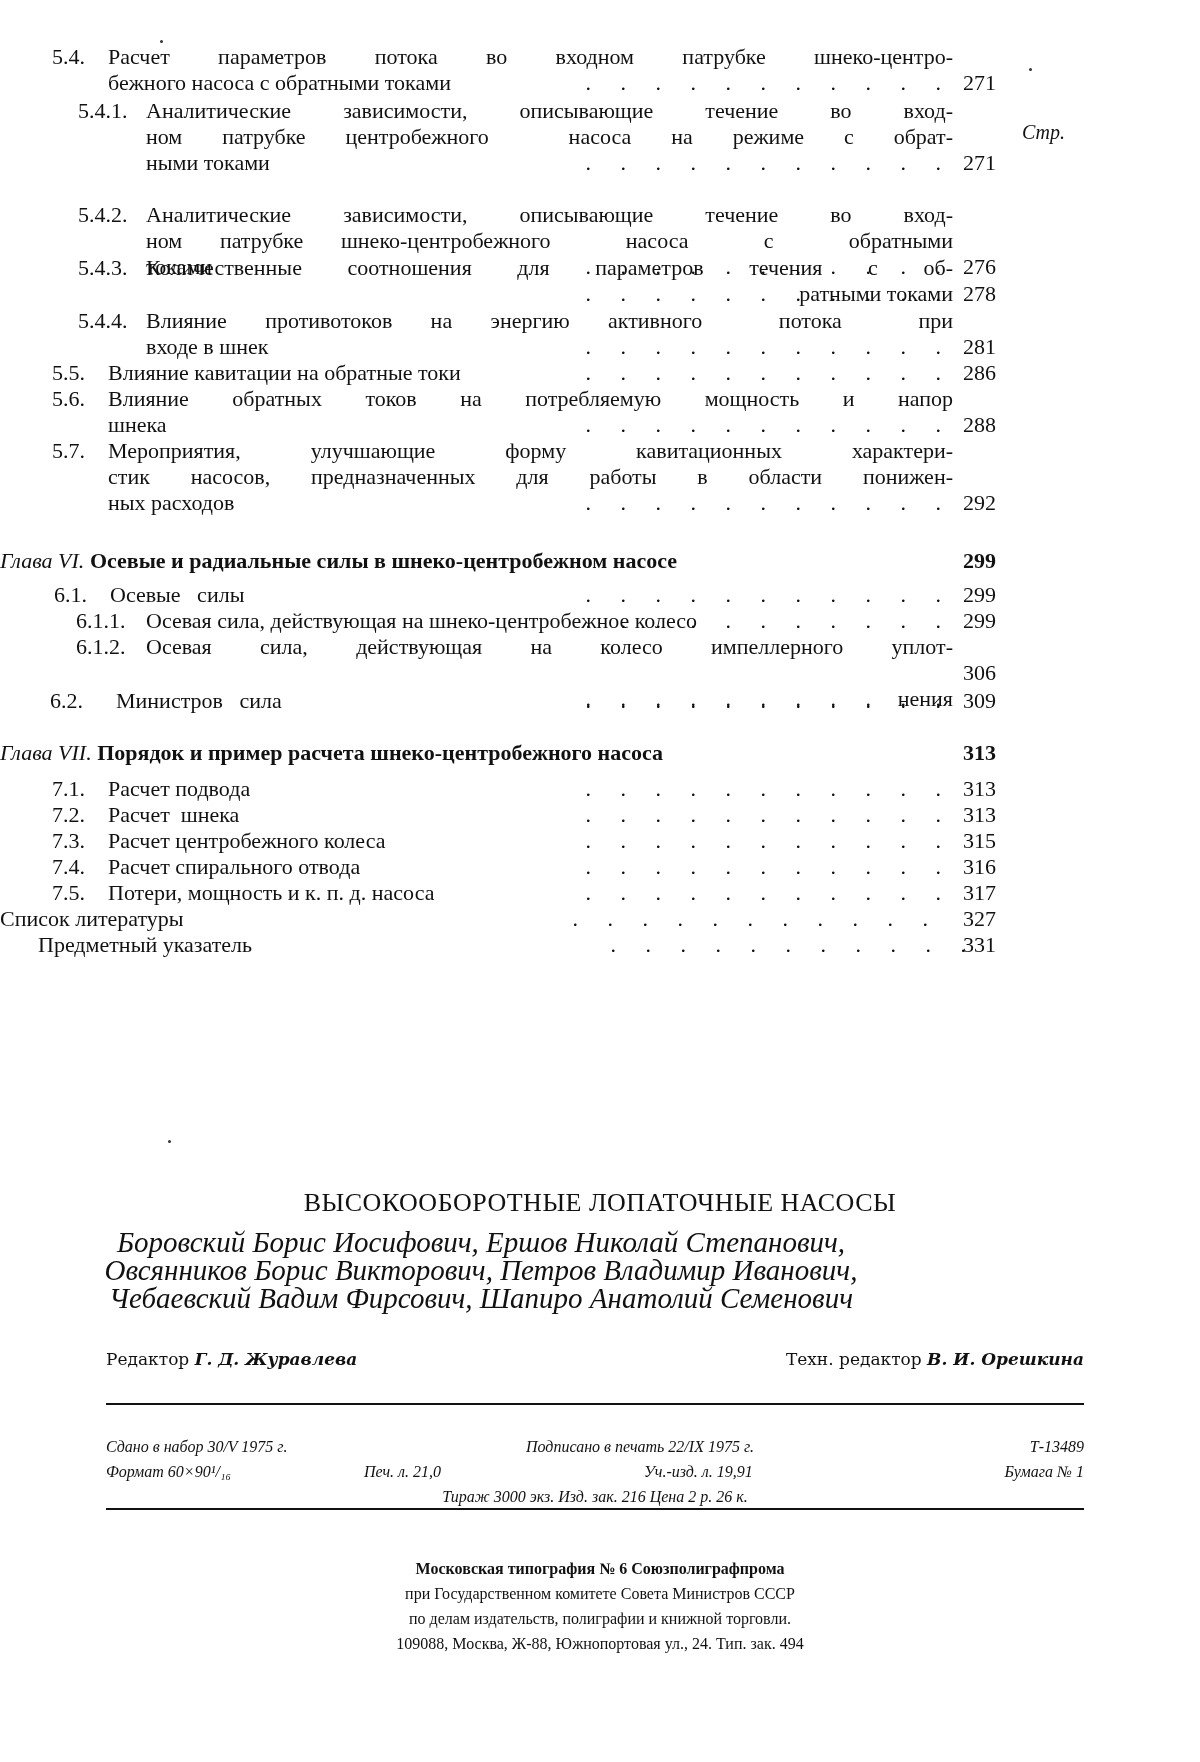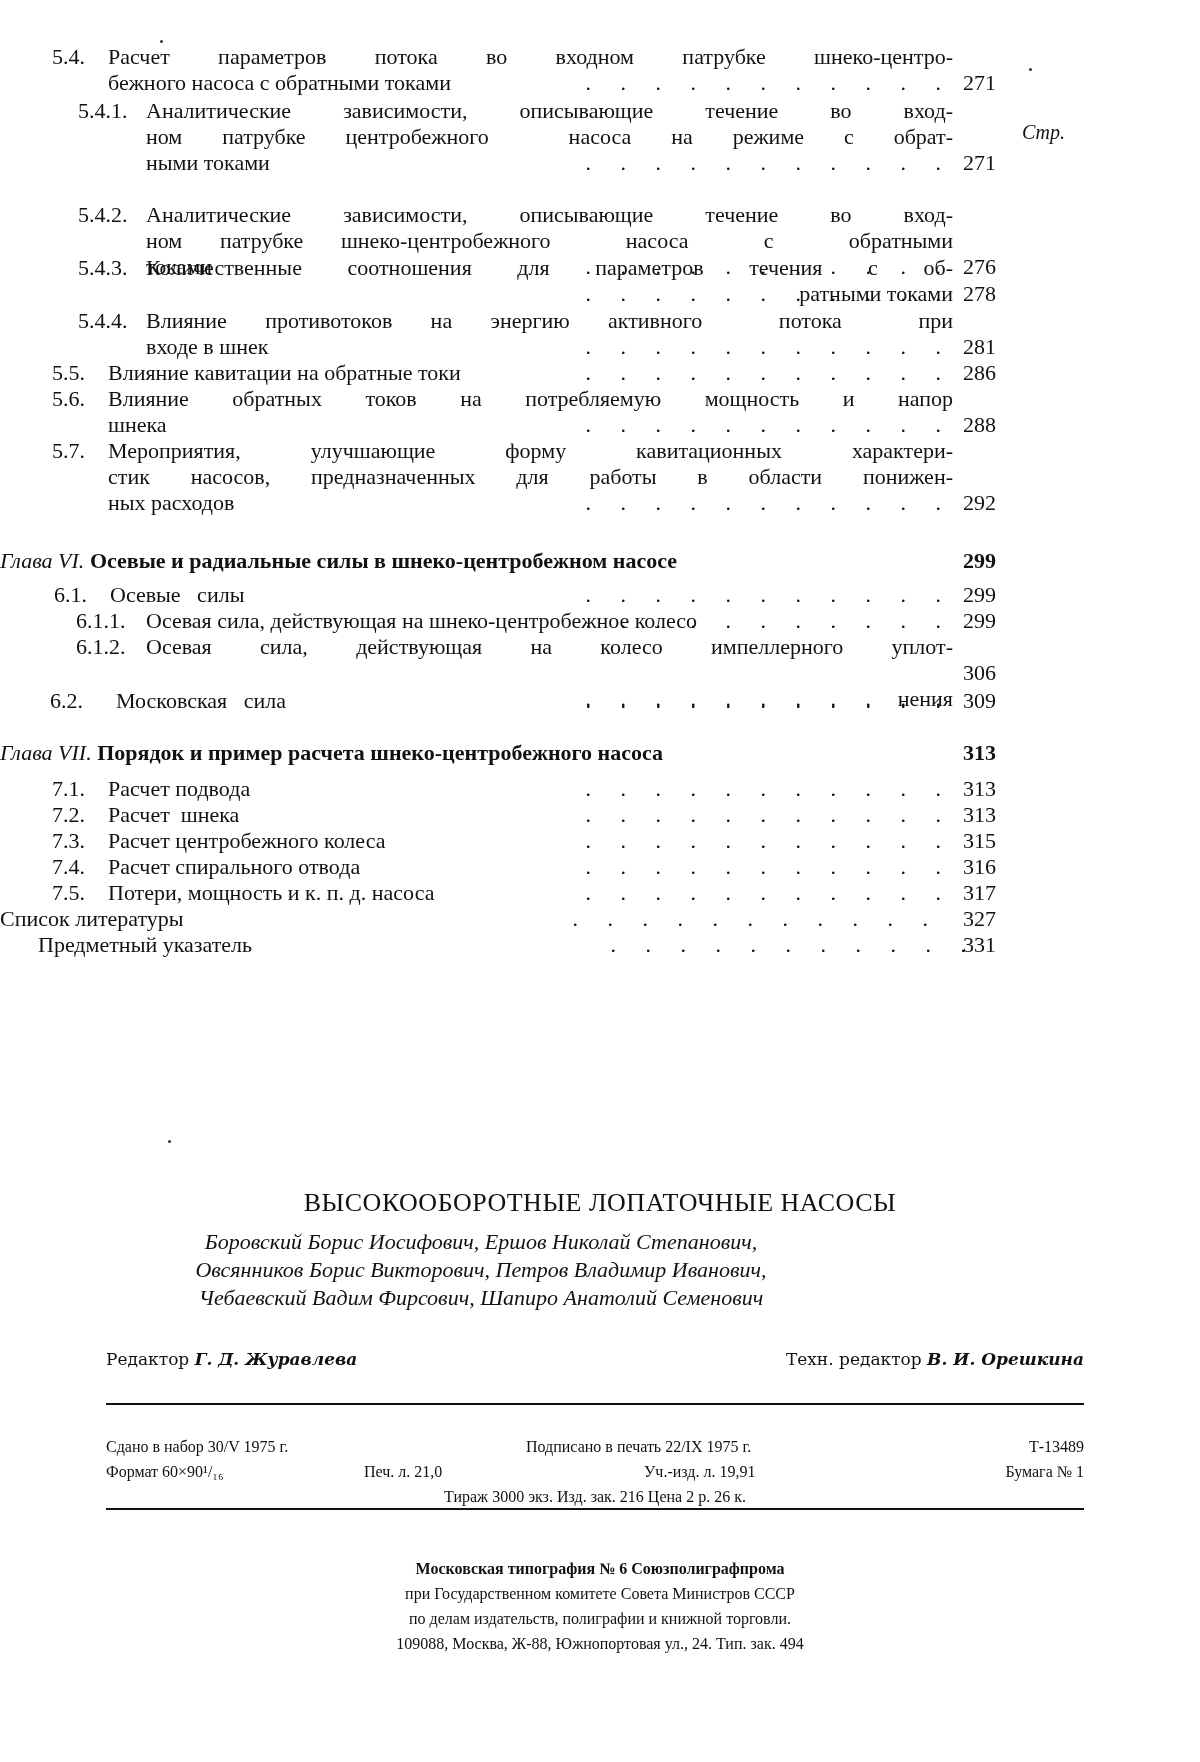--- a/index.html
+++ b/index.html
@@ -13,28 +13,28 @@
   .toc-entry { position: absolute; font-size: 22px; line-height: 26px; }
   .toc-entry .num { position: absolute; white-space: nowrap; }
   .toc-entry .text { position: absolute; white-space: pre-wrap; text-align: justify; }
   .toc-entry .page-num { position: absolute; left: 952px; width: 44px; text-align: right; }
   .leader { letter-spacing: 12px; }
   .chapter { font-weight: bold; }
   .chapter .ch-label { font-style: italic; font-weight: normal; }
 
   
   .book-title { position: absolute; left: 0; width: 1200px; top: 1188px; text-align: center; font-size: 26px; letter-spacing: 0.5px; }
-  .authors { position: absolute; left: 0; width: 962px; top: 1228px; text-align: center; font-style: italic; font-size: 22px; line-height: 28px; }
+  .authors { position: absolute; left: 0; width: 962px; top: 1228px; text-align: center; font-style: italic; font-size: 29px; line-height: 28px; }
   .credits { position: absolute; left: 106px; width: 978px; top: 1347px; font-size: 17px; line-height: 25px; font-family: "DejaVu Serif", serif; }
   .credits .row { display: flex; justify-content: space-between; }
   .credits i { font-style: italic; font-weight: bold; }
   .rule { position: absolute; left: 106px; width: 978px; height: 2px; background: #111; }
   .imprint { position: absolute; left: 106px; width: 978px; top: 1434px; font-size: 16px; line-height: 25px; }
   .imprint .row { position: relative; height: 25px; }
-  .imprint .row span { position: absolute; white-space: nowrap; }
+  .imprint .row span { position: absolute; white-space: nowrap; font-style: italic; }
   .publisher { position: absolute; left: 0; width: 1200px; top: 1512px; text-align: center; font-size: 16px; }
   .printer { position: absolute; left: 0; width: 1200px; top: 1546px; text-align: center; font-size: 16px; line-height: 25px; }
   .printer .bold { font-weight: bold; }
   .speck { position: absolute; width: 3px; height: 3px; background: #333; border-radius: 50%; }
 </style>
 </head>
 <body>
 
 <div class="page">
 
@@ -106,21 +106,21 @@
         <span class="page-num" style="top: 0px;">299</span>
       </div>
       <div class="toc-entry" style="top: 634px; left: 0px; width: 990px;">
         <span class="num" style="left: 76px; top: 0px;">6.1.2.</span>
         <div class="text" style="left: 146px; top: 0px; width: 807px; text-align-last: justify;">Осевая сила, действующая на колесо импеллерного уплот-</div>
         <div class="text" style="left: 146px; top: 24px; width: 807px; text-align: right; margin-top: 28px;"><span>нения</span><span class="leader" style="position: absolute; right: 0px; top: 0px;">. . . . . . . . . . .</span></div>
         <span class="page-num" style="top: 26px;">306</span>
       </div>
       <div class="toc-entry" style="top: 688px; left: 0px; width: 990px;">
         <span class="num" style="left: 50px; top: 0px;">6.2.</span>
-        <div class="text" style="left: 116px; top: 0px; width: 837px; text-align: left;"><span>Московская   сила</span><span class="leader" style="position: absolute; right: 0px; top: 0px;">. . . . . . . . . . .</span></div>
+        <div class="text" style="left: 116px; top: 0px; width: 837px; text-align: left;"><span>Министров   сила</span><span class="leader" style="position: absolute; right: 0px; top: 0px;">. . . . . . . . . . .</span></div>
         <span class="page-num" style="top: 0px;">309</span>
       </div>
       <div class="toc-entry chapter" style="top: 740px; left: 0px; width: 990px;">
         <div class="text" style="left: 0px; width: 945px; top: 0px;"><span class="ch-label">Глава VII. </span><span>Порядок и пример расчета шнеко-центробежного насоса</span></div>
         <span class="page-num" style="top: 0px;">313</span>
       </div>
       <div class="toc-entry" style="top: 776px; left: 0px; width: 990px;">
         <span class="num" style="left: 52px; top: 0px;">7.1.</span>
         <div class="text" style="left: 108px; top: 0px; width: 845px; text-align: left;"><span>Расчет подвода</span><span class="leader" style="position: absolute; right: 0px; top: 0px;">. . . . . . . . . . .</span></div>
         <span class="page-num" style="top: 0px;">313</span>

